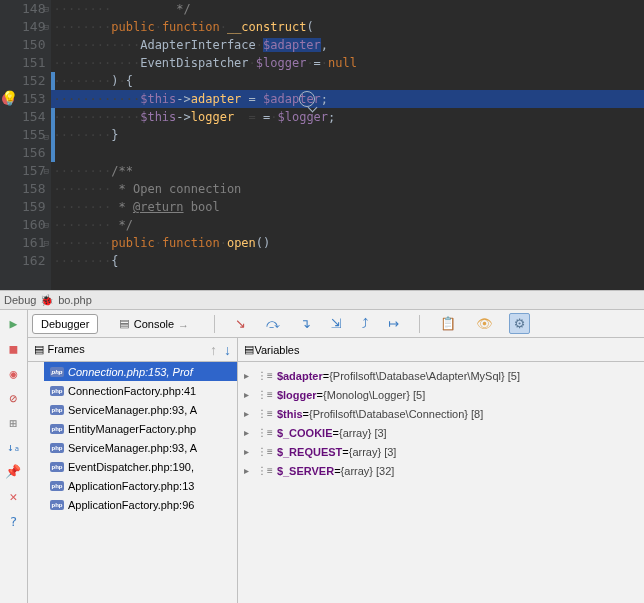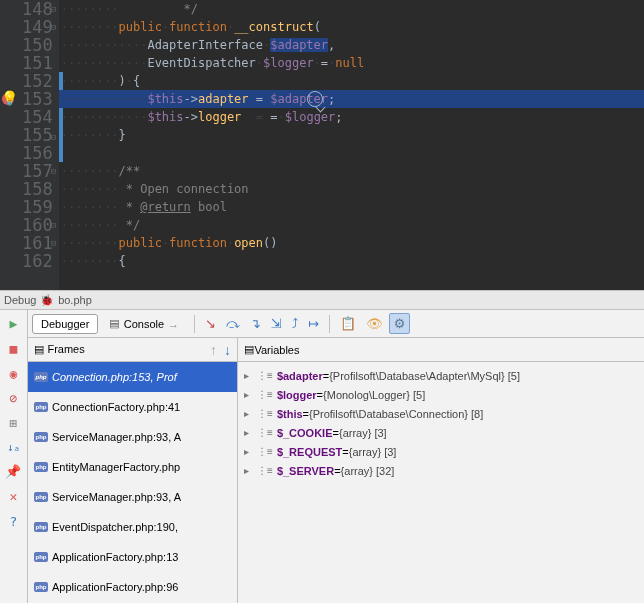--- a/index.html
+++ b/index.html
@@ -1,21 +1,21 @@
 <!DOCTYPE html>
 <html><head>
 <meta charset="utf-8">
 <style>
 * { margin: 0; padding: 0; box-sizing: border-box; }
 body { width: 644px; height: 603px; font-family: Menlo, Consolas, monospace; font-size: 12px; overflow: hidden; background: #fff; }
 
 .editor { height: 290px; background: #2b2b2b; display: flex; overflow: hidden; }
 .gutter { background: #313335; flex-shrink: 0; display: flex; }
 .lnums { color: #606366; text-align: right; padding: 0 6px 0 4px; }
-.lnums div { height: 18px; line-height: 18px; font-size: 17px; }
+.lnums div { height: 18px; line-height: 18px; font-size: 13px; }
 .markers { width: 18px; position: relative; }
 .bp { width: 12px; height: 12px; background: #db5c5c; border-radius: 50%; position: absolute; left: 2px; }
 .bulb { position: absolute; left: 1px; color: #ffc66d; font-size: 14px; }
 
 .code { flex: 1; position: relative; }
 .line { height: 18px; line-height: 18px; white-space: pre; padding-left: 2px; position: relative; }
 .line.hl { background: #214283; }
 .fold { color: #606366; position: absolute; left: -8px; font-size: 9px; }
 
 .kw { color: #cc7832; }
@@ -33,34 +33,34 @@
 .bpline { position: absolute; left: 0; width: 4px; background: #4a88c7; }
 
 .dbgtab { height: 20px; background: #e8e8e8; border-top: 1px solid #c0c0c0; border-bottom: 1px solid #c0c0c0; font-family: -apple-system, sans-serif; font-size: 11px; display: flex; align-items: center; padding-left: 4px; color: #555; }
 .dbgtab .bug { margin: 0 4px; font-size: 11px; color: #888; }
 
 .dbgpanel { height: 293px; display: flex; background: #f2f2f2; }
 .dtool { width: 28px; background: #f2f2f2; border-right: 1px solid #c0c0c0; display: flex; flex-direction: column; align-items: center; padding-top: 6px; gap: 10px; }
 .dtool span { font-size: 13px; cursor: pointer; }
 
 .dbody { flex: 1; display: flex; flex-direction: column; }
-.dtoolbar { height: 28px; background: #f2f2f2; border-bottom: 1px solid #c0c0c0; display: flex; align-items: center; padding: 0 4px; gap: 2px; font-family: -apple-system, sans-serif; font-size: 11px; }
+.dtoolbar { height: 28px; background: #f2f2f2; border-bottom: 1px solid #c0c0c0; display: flex; align-items: center; padding: 0 4px; gap: 12px; font-family: -apple-system, sans-serif; font-size: 11px; }
 .tbtn { padding: 3px 8px; border: 1px solid transparent; border-radius: 3px; cursor: pointer; display: flex; align-items: center; gap: 4px; }
 .tbtn.act { background: #fff; border-color: #a0a0a0; }
 .ticn { font-size: 13px; color: #555; padding: 2px 4px; cursor: pointer; }
 .ticn.sel { background: #c5d8ef; border: 1px solid #7aa3d0; border-radius: 2px; }
 .sep { width: 1px; height: 18px; background: #c0c0c0; margin: 0 4px; }
 
 .dcols { flex: 1; display: flex; }
 .frames { width: 210px; border-right: 1px solid #c0c0c0; display: flex; flex-direction: column; }
 .fhead { height: 24px; border-bottom: 1px solid #c0c0c0; display: flex; align-items: center; justify-content: space-between; padding: 0 6px; font-family: -apple-system, sans-serif; font-size: 11px; }
 .fhead .arrows span { font-size: 14px; color: #aaa; margin-left: 4px; cursor: pointer; }
 .fhead .arrows span.blu { color: #3d7dc3; }
 .flist { flex: 1; overflow: hidden; }
-.fitem { height: 30px; display: flex; align-items: center; padding-left: 6px; font-family: -apple-system, sans-serif; font-size: 11px; white-space: nowrap; cursor: pointer; }
+.fitem { height: 19px; display: flex; align-items: center; padding-left: 6px; font-family: -apple-system, sans-serif; font-size: 11px; white-space: nowrap; cursor: pointer; margin-left: 16px; }
 .fitem.sel { background: #2f65ca; color: #fff; font-style: italic; }
 .ficn { width: 14px; height: 12px; margin-right: 4px; display: inline-flex; align-items: center; justify-content: center; font-size: 10px; position: relative; }
 .php-icon { width: 14px; height: 10px; background: #617cbe; border-radius: 2px; color: #fff; font-size: 6px; font-weight: bold; display: flex; align-items: center; justify-content: center; }
 
 .vhead { height: 24px; border-bottom: 1px solid #c0c0c0; display: flex; align-items: center; padding: 0 6px; font-family: -apple-system, sans-serif; font-size: 11px; }
 .vars { flex: 1; display: flex; flex-direction: column; }
 .vlist { flex: 1; padding: 4px 2px; font-family: -apple-system, sans-serif; font-size: 11px; }
 .vitem { height: 19px; display: flex; align-items: center; padding-left: 4px; cursor: pointer; }
 .vitem .tw { color: #787878; margin-right: 4px; font-size: 10px; }
 .vitem .eq { margin: 0 4px; color: #787878; font-size: 10px; }

